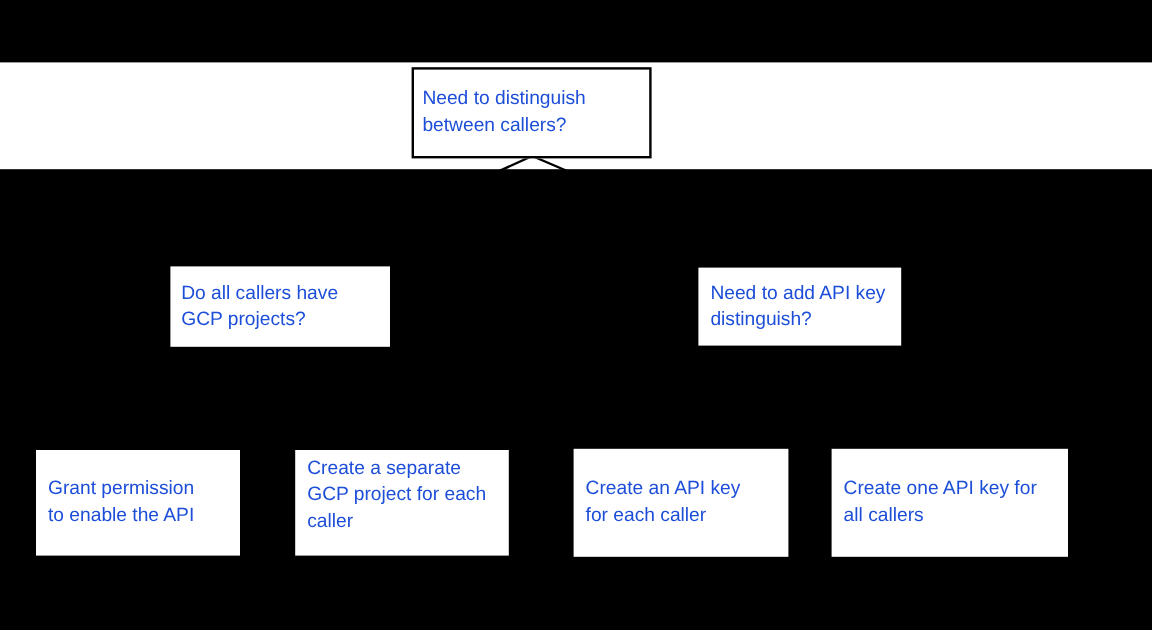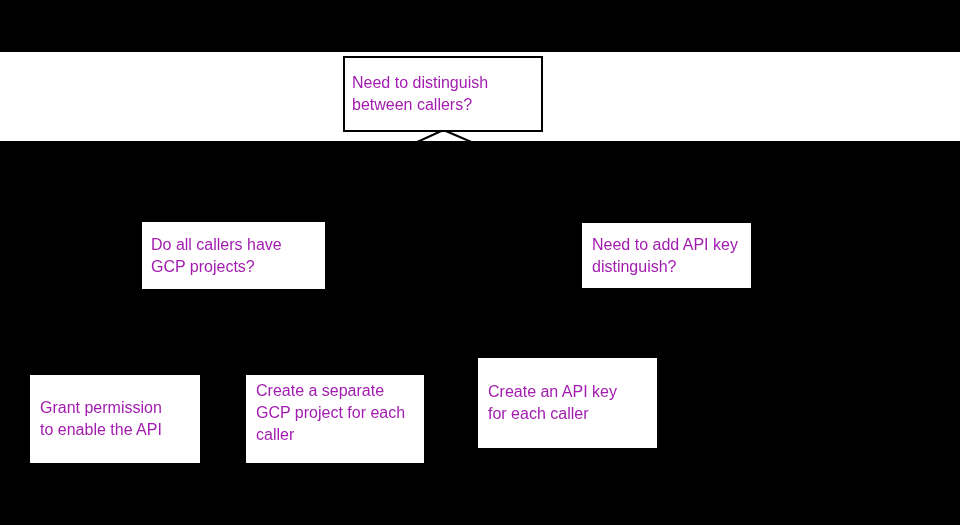--- a/index.html
+++ b/index.html
@@ -33,21 +33,21 @@
     pointer-events: none;
   }
   .node {
     position: absolute;
     background: #ffffff;
     display: flex;
     align-items: center;
     box-sizing: border-box;
     font-size: 16px;
     line-height: 22px;
-    color: #a21caf;
+    color: #1d4ed8;
   }
   .node span {
     display: block;
   }
   .node-root {
     left: 343px;
     top: 56px;
     width: 200px;
     height: 76px;
     border: 2px solid #000000;
@@ -76,21 +76,21 @@
   }
   .node-a2 {
     left: 246px;
     top: 375px;
     width: 178px;
     height: 88px;
     padding: 0 8px 12px 10px;
   }
   .node-a3 {
     left: 478px;
-    top: 358px;
+    top: 374px;
     width: 179px;
     height: 90px;
     padding: 0 20px 0 10px;
   }
   .node-a4 {
     left: 693px;
     top: 374px;
     width: 197px;
     height: 90px;
     padding: 0 8px 0 10px;
@@ -125,14 +125,17 @@
   </div>
 
   <div class="node node-a2">
     <span>Create a separate GCP project for each caller</span>
   </div>
 
   <div class="node node-a3">
     <span>Create an API key for each caller</span>
   </div>
 
+  <div class="node node-a4">
+    <span>Create one API key for all callers</span>
+  </div>
 
 </div>
 
 </body></html>

